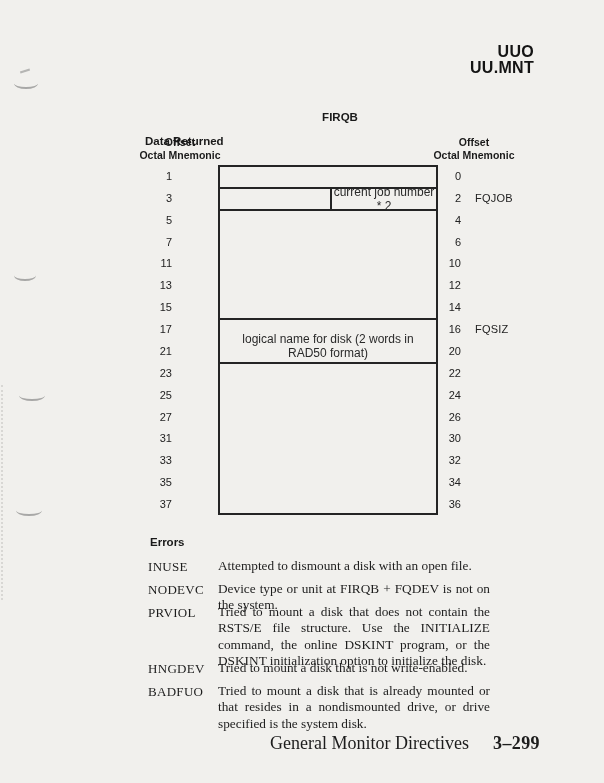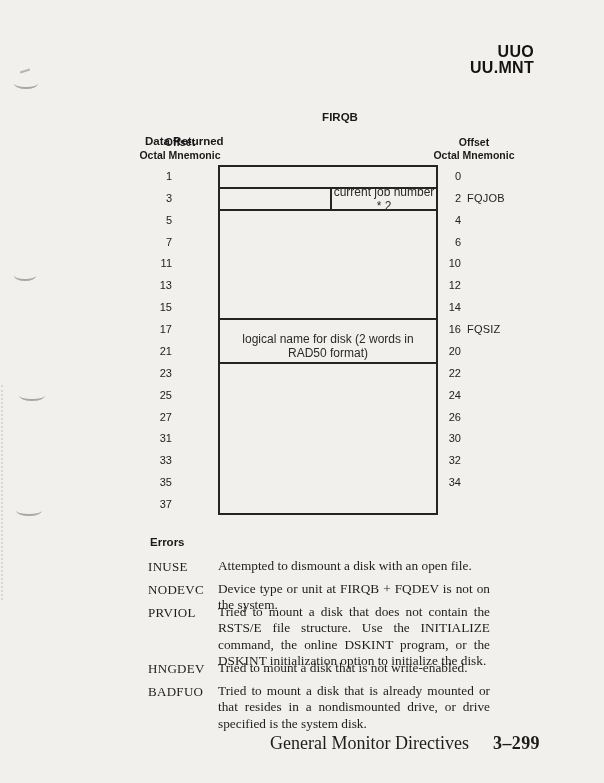--- a/index.html
+++ b/index.html
@@ -32,21 +32,21 @@
   }
   .col-header.left{left:134px;}
   .col-header.right{left:428px;}
   
   .dcol{position:absolute;top:165px;font-size:11px;color:#222;}
   .dcol .drow{height:21.875px;display:flex;align-items:center;}
   .dcol-left{left:138px;width:34px;}
   .dcol-left .drow{justify-content:flex-end;}
   .dcol-right{left:446px;width:90px;}
   .dcol-right .num{display:inline-block;min-width:15px;text-align:right;}
-  .dcol-right .mn{margin-left:6px;letter-spacing:.2px;}
+  .dcol-right .mn{margin-left:14px;letter-spacing:.2px;}
   .fbox{
     position:absolute;left:218px;top:165px;width:220px;height:350px;
     border:2px solid #242424;box-sizing:border-box;background:transparent;
   }
   .hline{position:absolute;left:0;width:100%;height:2px;background:#242424;}
   .vline{position:absolute;width:2px;background:#242424;}
   .cell-text{
     position:absolute;display:flex;align-items:center;justify-content:center;
     font-size:12px;color:#2a2a2a;text-align:center;line-height:14px;
   }
@@ -200,20 +200,24 @@
         <span class="mn"></span>
       </div>
     <div class="drow">
         <span class="num">32</span>
         <span class="mn"></span>
       </div>
     <div class="drow">
         <span class="num">34</span>
         <span class="mn"></span>
       </div>
+    <div class="drow">
+        <span class="num">36</span>
+        <span class="mn"></span>
+      </div>
   </div>
 
   <div class="errors-title">Errors</div>
 
   <div class="err-code" style="top:559px;">INUSE</div>
   <div class="err-desc" style="top:558px;">Attempted to dismount a disk with an open file.</div>
 
   <div class="err-code" style="top:582px;">NODEVC</div>
   <div class="err-desc" style="top:581px;">Device type or unit at FIRQB + FQDEV is not on the system.</div>
 

